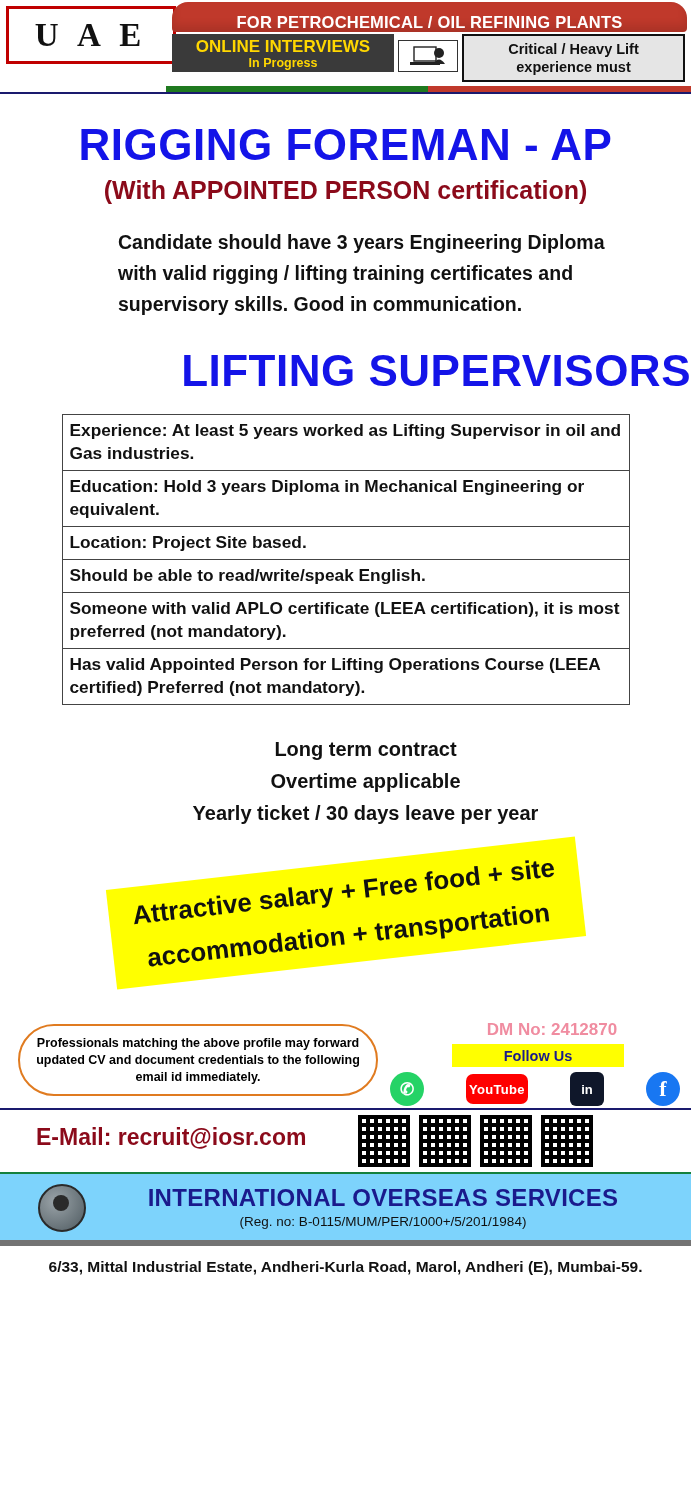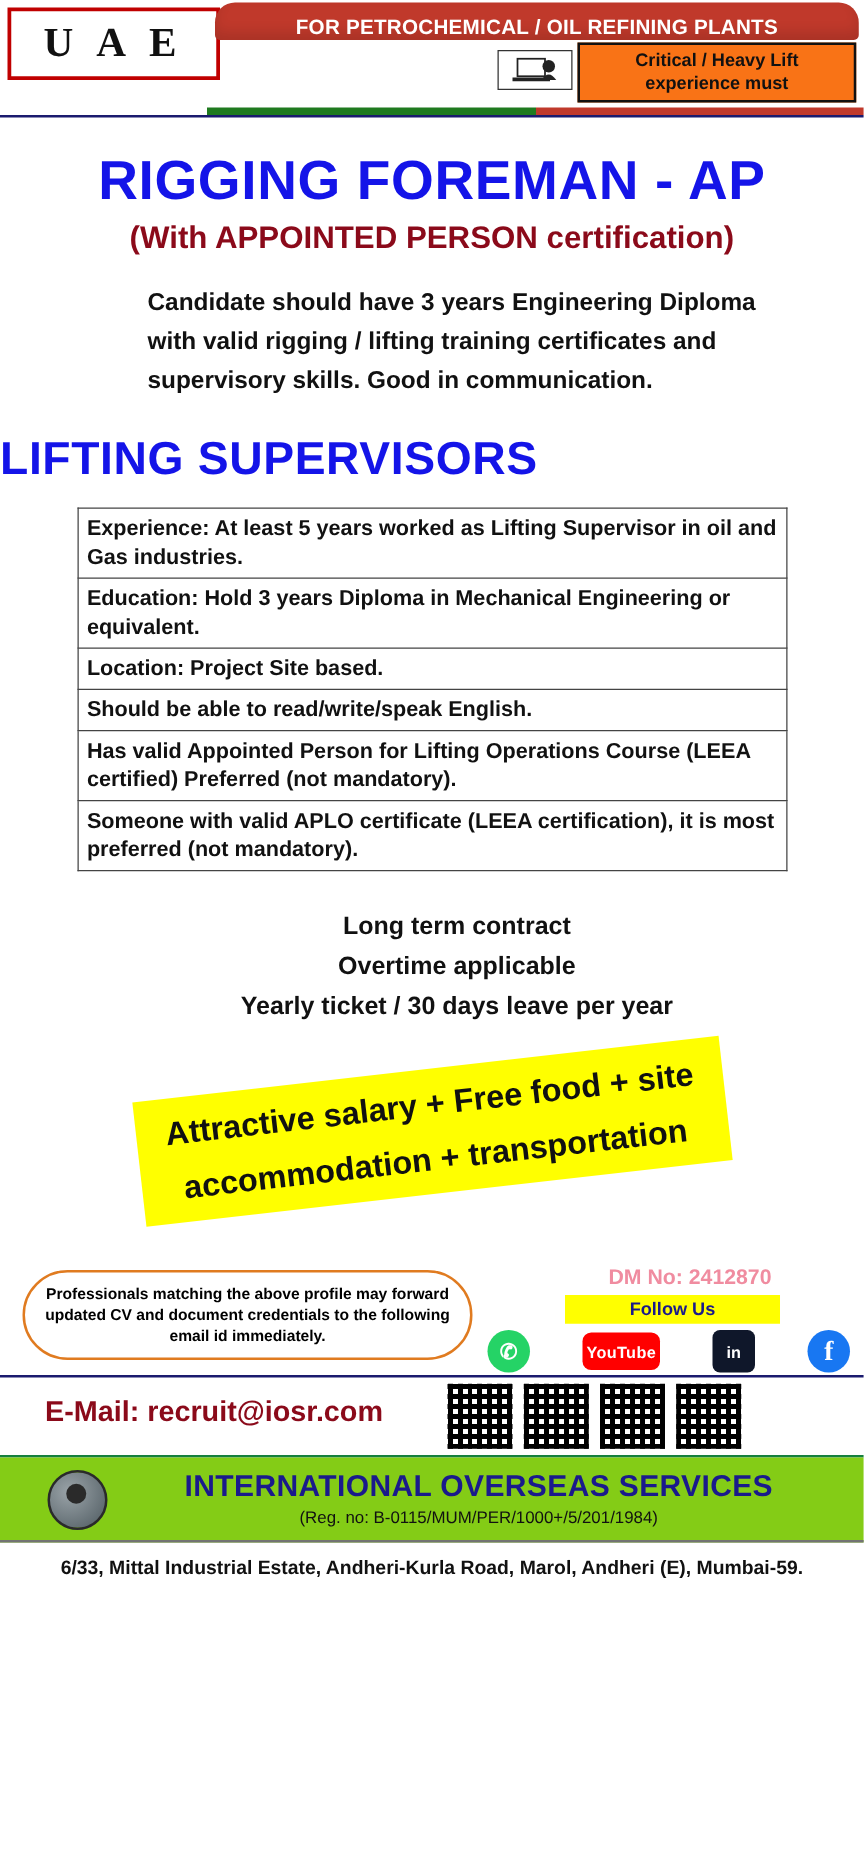--- a/index.html
+++ b/index.html
@@ -97,21 +97,21 @@
     align-items: center;
     justify-content: center;
   }
   .critical-box {
     position: absolute;
     left: 462px;
     top: 34px;
     right: 6px;
     height: 44px;
     border: 2px solid #111;
-    background: #f97316;
+    background: #e5e5e5;
     display: flex;
     flex-direction: column;
     align-items: center;
     justify-content: center;
     text-align: center;
   }
   .critical-box div {
     font-weight: bold;
     font-size: 14.5px;
     line-height: 18px;
@@ -143,24 +143,24 @@
   .para {
     margin: 22px 0 0 118px;
     width: 500px;
     font-size: 19.5px;
     font-weight: bold;
     line-height: 31px;
     color: #111;
   }
   .title2 {
     margin-top: 26px;
-    text-align: left;
+    text-align: right;
     color: #1414e8;
     font-weight: bold;
-    font-size: 37px;
+    font-size: 44px;
     letter-spacing: .5px;
   }
 
   
   .req-table {
     margin: 18px auto 15px auto;
     width: 568px;
     border-collapse: collapse;
   }
   .req-table td {
@@ -309,22 +309,22 @@
     background:
       repeating-linear-gradient(90deg,#000 0 4px,#fff 4px 8px),
       repeating-linear-gradient(0deg,#000 0 4px,#fff 4px 8px);
     background-blend-mode: multiply;
   }
 
   
   .footer {
     position: relative;
     height: 66px;
-    background: #84cc16;
-    border-bottom: 2px solid #737373;
+    background: #7dd3fc;
+    border-bottom: 6px solid #737373;
   }
   .logo-circle {
     position: absolute;
     left: 38px; top: 10px;
     width: 44px; height: 44px;
     border-radius: 50%;
     background: radial-gradient(circle at 35% 35%, #9aa3a8, #4e5a60);
     border: 2px solid #2a2a2a;
   }
   .logo-circle::after {
@@ -364,20 +364,24 @@
 </style>
 </head>
 <body>
 
 <div class="header">
   <div class="uae-box">
     <span class="uae-text">U A E</span>
   </div>
   <div class="hdr-banner">
     <span>FOR PETROCHEMICAL / OIL REFINING PLANTS</span>
+  </div>
+  <div class="online-box">
+    <div class="l1">ONLINE INTERVIEWS</div>
+    <div class="l2">In Progress</div>
   </div>
   <div class="laptop-icon">
     <svg width="44" height="22" viewBox="0 0 44 22" aria-hidden="true">
       <rect x="8" y="2" width="22" height="14" fill="#ffffff" stroke="#222" stroke-width="1.4"></rect>
       <rect x="4" y="17" width="30" height="3" fill="#222"></rect>
       <circle cx="33" cy="8" r="5" fill="#222"></circle>
       <path d="M27 19 q6 -9 12 0 z" fill="#222"></path>
     </svg>
   </div>
   <div class="critical-box">
@@ -401,24 +405,24 @@
     <tr>
         <td>Education: Hold 3 years Diploma in Mechanical Engineering or equivalent.</td>
       </tr>
     <tr>
         <td>Location: Project Site based.</td>
       </tr>
     <tr>
         <td>Should be able to read/write/speak English.</td>
       </tr>
     <tr>
+        <td>Someone with valid APLO certificate (LEEA certification), it is most preferred (not mandatory).</td>
+      </tr>
+    <tr>
         <td>Has valid Appointed Person for Lifting Operations Course (LEEA certified) Preferred (not mandatory).</td>
-      </tr>
-    <tr>
-        <td>Someone with valid APLO certificate (LEEA certification), it is most preferred (not mandatory).</td>
       </tr>
   </tbody>
 </table>
 
 <div class="terms">
   <div>Long term contract</div>
   <div>Overtime applicable</div>
   <div>Yearly ticket / 30 days leave per year</div>
 </div>
 

